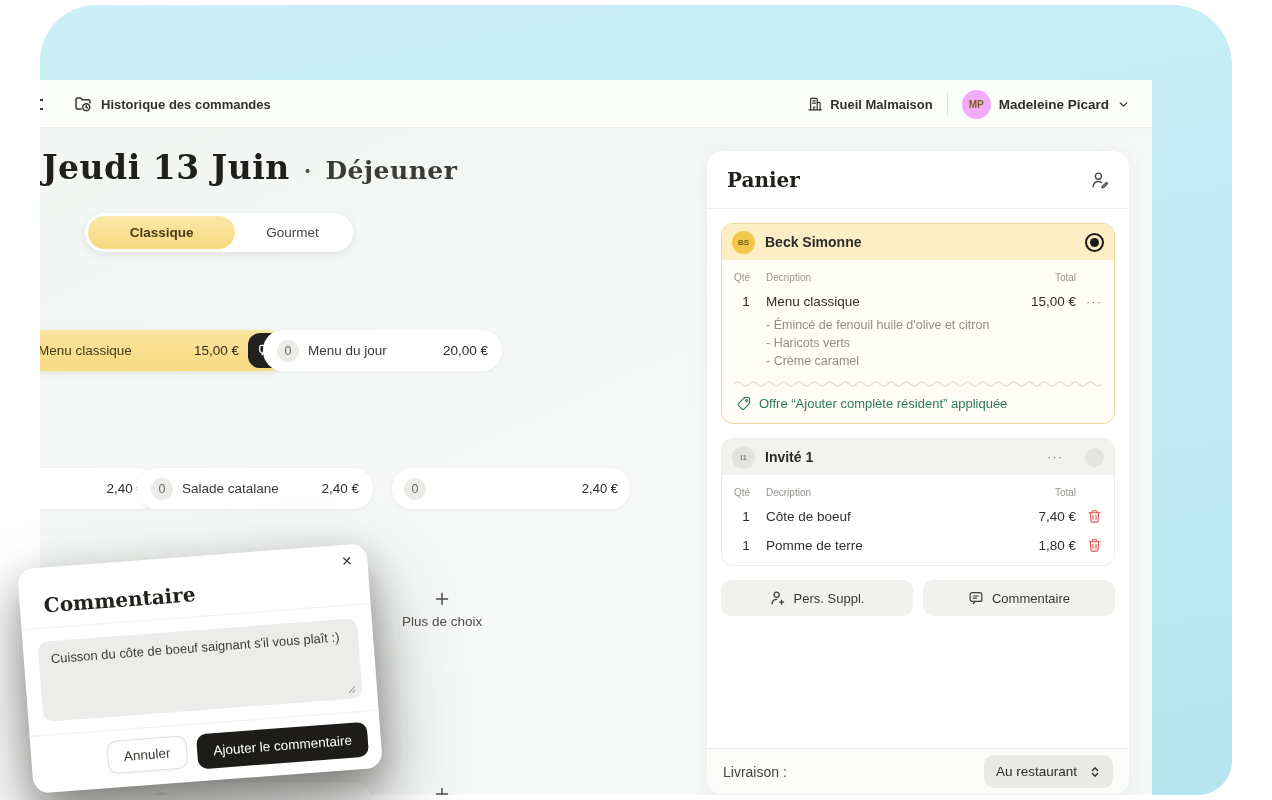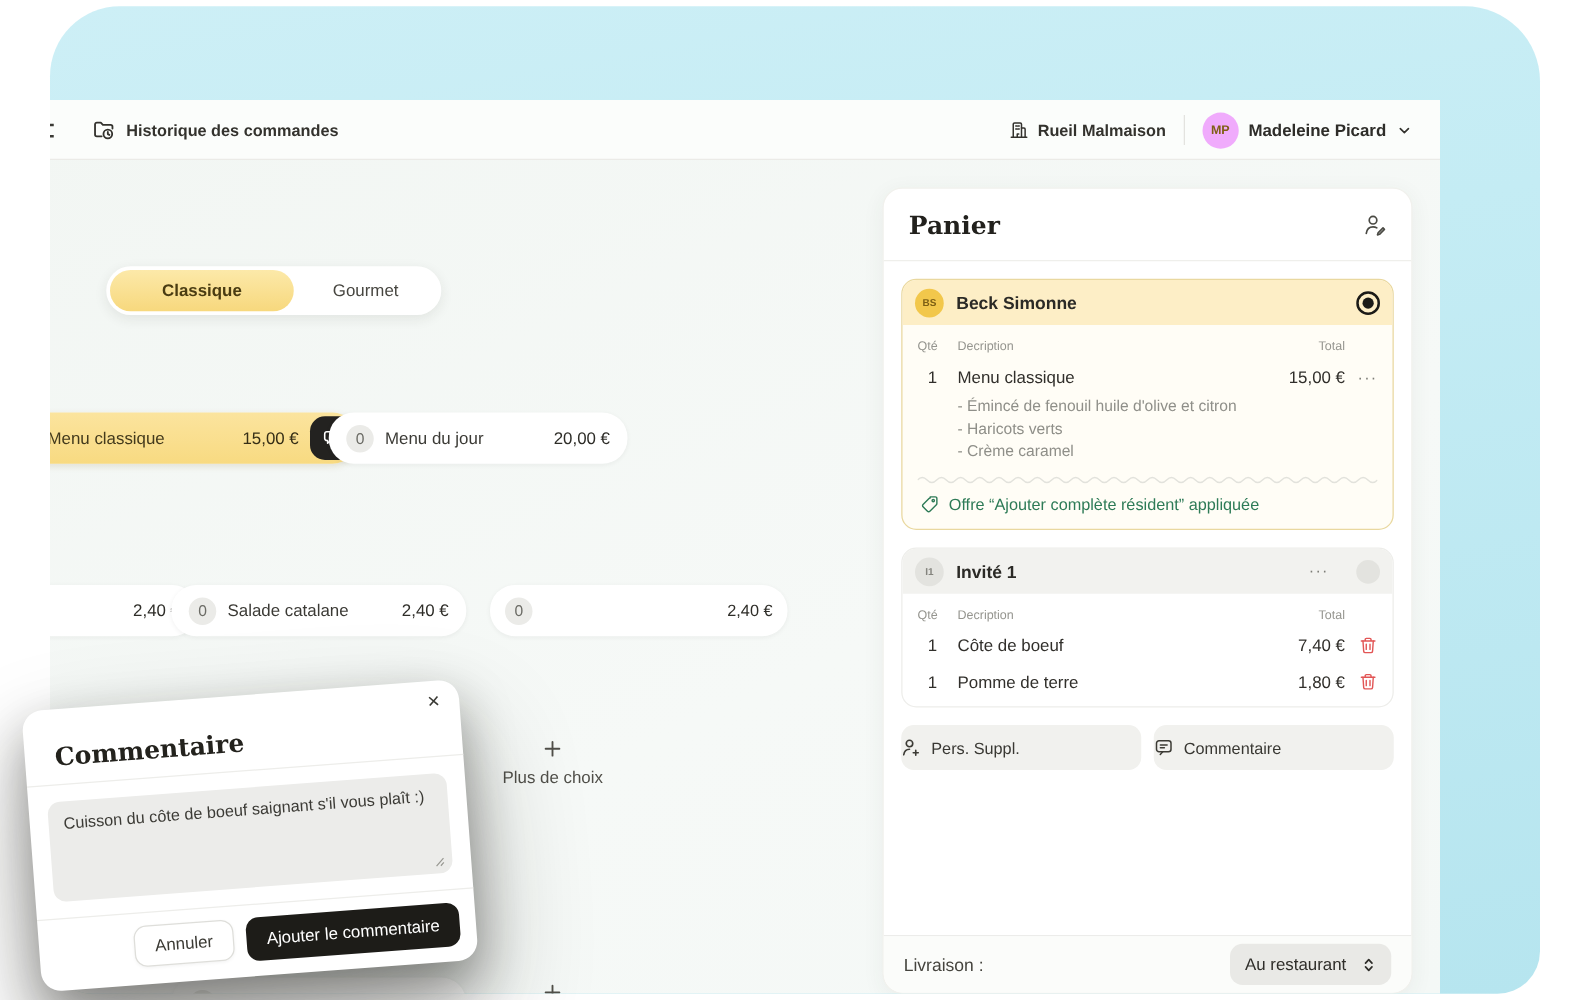--- a/index.html
+++ b/index.html
@@ -89,21 +89,21 @@
   .item-row .i-name { flex:1; margin-left:8px; }
   .item-row .i-total { text-align:right; }
   .item-row .i-extra { width:26px; display:flex; justify-content:flex-end; align-items:center; }
   .dots { color:#7c7c76; font-size:13px; letter-spacing:1px; cursor:pointer; line-height:10px; }
   .details { margin:7px 0 0 32px; }
   .details div { font-size:12.5px; line-height:18px; color:#8f8f89; }
   .wavy { margin:10px 0 8px; height:8px; width:100%; }
   .offer-row { display:flex; align-items:center; gap:8px; padding-left:2px; font-size:13px; color:#2e7b57; }
   .actions { display:flex; gap:10px; margin-top:14px; }
   .action-btn { flex:1; height:36px; border:none; border-radius:10px; background:#f1f1ee; cursor:pointer;
-    display:flex; align-items:center; justify-content:flex-start; gap:8px; font-size:13px; color:#393833; font-family:inherit; }
+    display:flex; align-items:center; justify-content:center; gap:8px; font-size:13px; color:#393833; font-family:inherit; }
   .cart-footer { position:absolute; left:0; right:0; bottom:0; height:46px; border-top:1px solid #ececea;
     background:#fbfcfa; border-radius:0 0 15px 15px; display:flex; align-items:center;
     justify-content:space-between; padding:0 16px; }
   .delivery-label { font-size:14px; color:#45443e; }
   .delivery-select { height:33px; padding:0 12px; border:none; border-radius:10px; background:#e9e9e6;
     display:flex; align-items:center; gap:12px; font-size:13.5px; color:#2f2e2a; font-family:inherit; cursor:pointer; }
 
   
   .modal { position:absolute; left:25px; top:556px; width:350px; background:#fff; border-radius:16px;
     transform:rotate(-4.3deg); z-index:50;
@@ -160,20 +160,25 @@
             <span>Madeleine Picard</span>
             <span>
               <svg width="13" height="13" viewBox="0 0 16 16" fill="none" stroke="#33322d" stroke-width="1.6" stroke-linecap="round" stroke-linejoin="round">
                   <path d="M4 6l4 4 4-4"></path>
                 </svg>
             </span>
           </div>
         </div>
       </div>
 
+      <div class="heading">
+        <span class="date">Jeudi 13 Juin</span>
+        <span class="dot">·</span>
+        <span class="meal">Déjeuner</span>
+      </div>
 
       <div class="tabs">
         <div class="tab active">Classique</div>
         <div class="tab">Gourmet</div>
       </div>
 
       <div class="pill sel" style="left:-62px; top:250px; width:308px; padding-left:60px; padding-right:3px;">
         <span style="color:#433a1c;">Menu classique</span>
         <span class="price" style="color:#352e16;">15,00 €</span>
         <span class="dark-badge">

